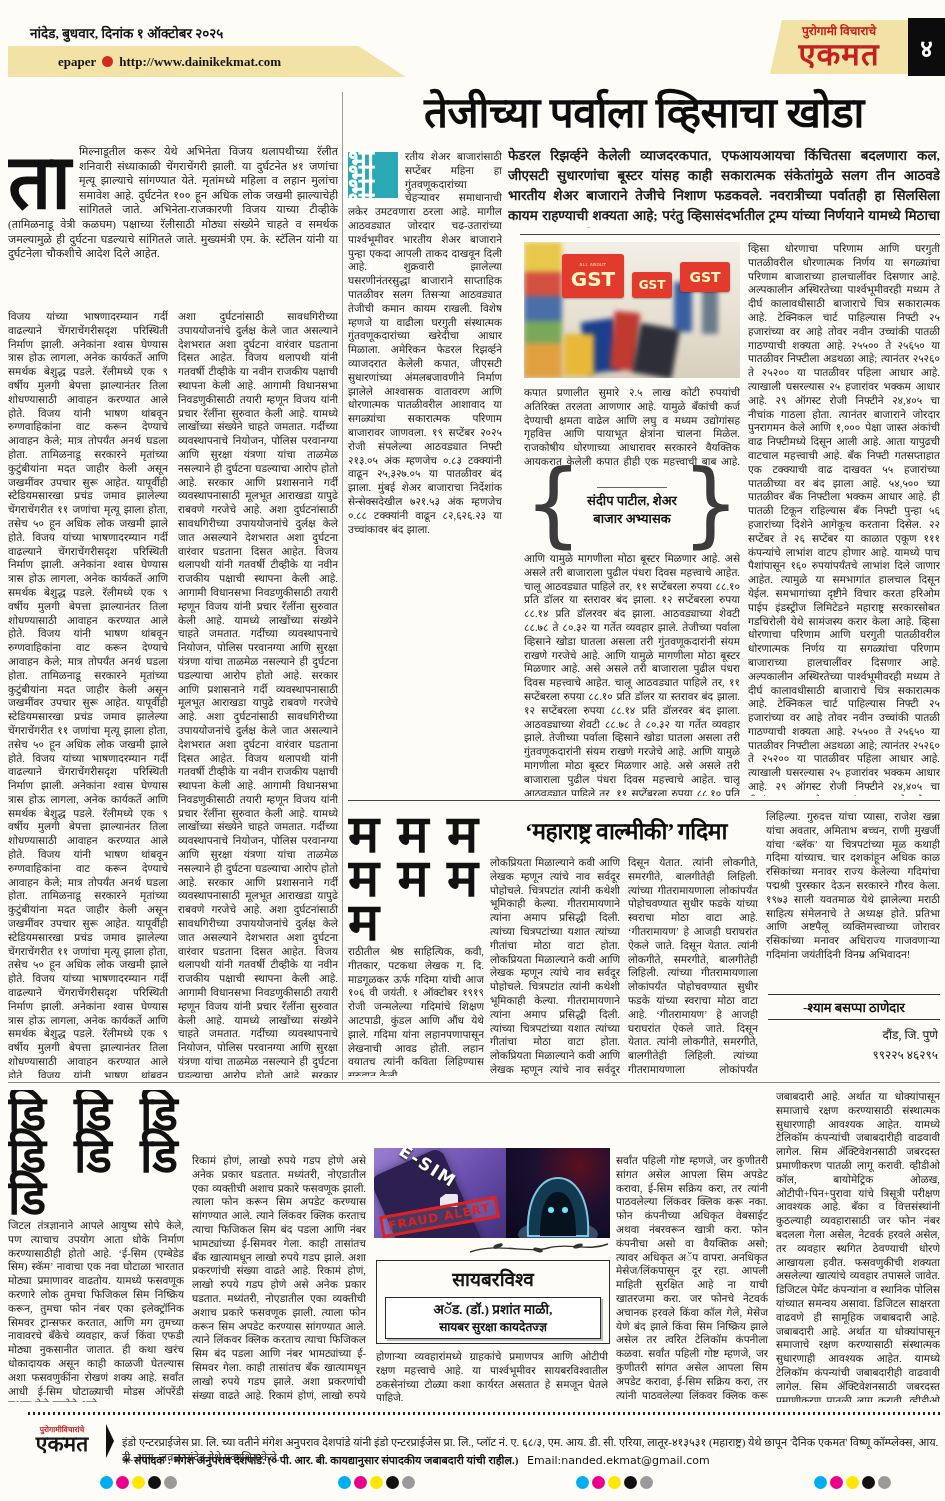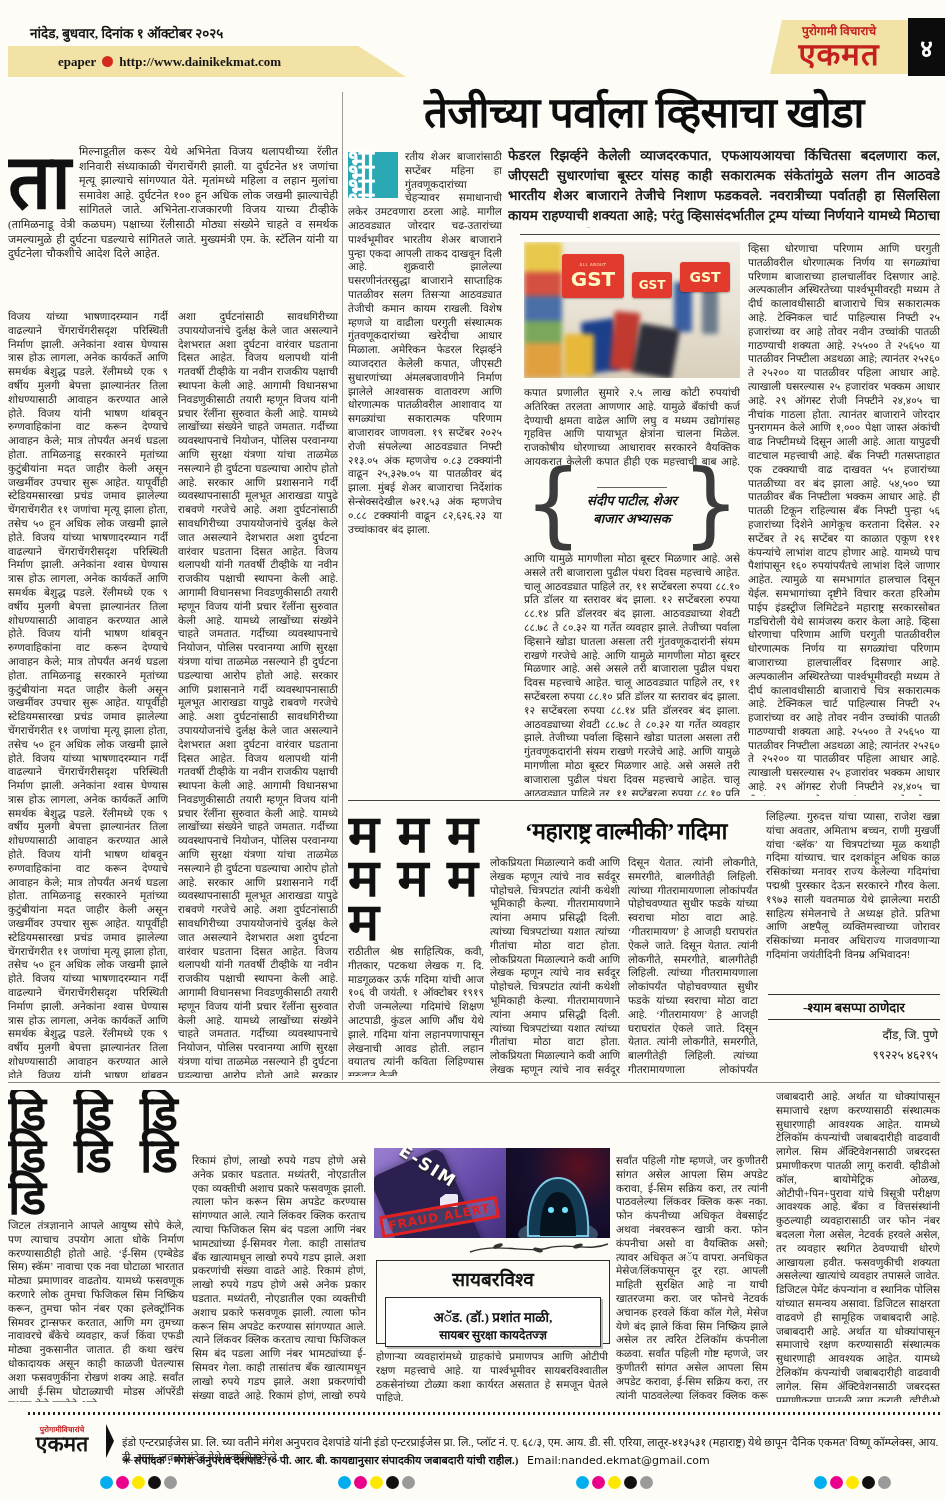--- a/index.html
+++ b/index.html
@@ -106,21 +106,21 @@
   </div>
 
   <div class="abs col" style="left:748px;top:242px;width:192px;height:554px;">व्हिसा धोरणाचा परिणाम आणि घरगुती पातळीवरील धोरणात्मक निर्णय या सगळ्यांचा परिणाम बाजाराच्या हालचालींवर दिसणार आहे. अल्पकालीन अस्थिरतेच्या पार्श्वभूमीवरही मध्यम ते दीर्घ कालावधीसाठी बाजाराचे चित्र सकारात्मक आहे. टेक्निकल चार्ट पाहिल्यास निफ्टी २५ हजारांच्या वर आहे तोवर नवीन उच्चांकी पातळी गाठण्याची शक्यता आहे. २५५०० ते २५६५० या पातळीवर निफ्टीला अडथळा आहे; त्यानंतर २५२६० ते २५२०० या पातळीवर पहिला आधार आहे. त्याखाली घसरल्यास २५ हजारांवर भक्कम आधार आहे. २९ ऑगस्ट रोजी निफ्टीने २४,४०५ चा नीचांक गाठला होता. त्यानंतर बाजाराने जोरदार पुनरागमन केले आणि १,००० पेक्षा जास्त अंकांची वाढ निफ्टीमध्ये दिसून आली आहे. आता यापुढची वाटचाल महत्त्वाची आहे. बँक निफ्टी गतसप्ताहात एक टक्क्याची वाढ दाखवत ५५ हजारांच्या पातळीच्या वर बंद झाला आहे. ५४,५०० च्या पातळीवर बँक निफ्टीला भक्कम आधार आहे. ही पातळी टिकून राहिल्यास बँक निफ्टी पुन्हा ५६ हजारांच्या दिशेने आगेकूच करताना दिसेल. २२ सप्टेंबर ते २६ सप्टेंबर या काळात एकूण १११ कंपन्यांचे लाभांश वाटप होणार आहे. यामध्ये पाच पैशांपासून १६० रुपयांपर्यंतचे लाभांश दिले जाणार आहेत. त्यामुळे या समभागांत हालचाल दिसून येईल. समभागांच्या दृष्टीने विचार करता हरिओम पाईप इंडस्ट्रीज लिमिटेडने महाराष्ट्र सरकारसोबत गडचिरोली येथे सामंजस्य करार केला आहे. व्हिसा धोरणाचा परिणाम आणि घरगुती पातळीवरील धोरणात्मक निर्णय या सगळ्यांचा परिणाम बाजाराच्या हालचालींवर दिसणार आहे. अल्पकालीन अस्थिरतेच्या पार्श्वभूमीवरही मध्यम ते दीर्घ कालावधीसाठी बाजाराचे चित्र सकारात्मक आहे. टेक्निकल चार्ट पाहिल्यास निफ्टी २५ हजारांच्या वर आहे तोवर नवीन उच्चांकी पातळी गाठण्याची शक्यता आहे. २५५०० ते २५६५० या पातळीवर निफ्टीला अडथळा आहे; त्यानंतर २५२६० ते २५२०० या पातळीवर पहिला आधार आहे. त्याखाली घसरल्यास २५ हजारांवर भक्कम आधार आहे. २९ ऑगस्ट रोजी निफ्टीने २४,४०५ चा नीचांक गाठला होता. त्यानंतर बाजाराने जोरदार पुनरागमन केले आणि १,००० पेक्षा जास्त अंकांची वाढ निफ्टीमध्ये दिसून आली आहे. आता यापुढची वाटचाल महत्त्वाची आहे. बँक निफ्टी गतसप्ताहात एक टक्क्याची वाढ दाखवत ५५ हजारांच्या पातळीच्या वर बंद झाला आहे. ५४,५०० च्या पातळीवर बँक निफ्टीला भक्कम आधार आहे. ही पातळी टिकून राहिल्यास बँक निफ्टी पुन्हा ५६ हजारांच्या दिशेने आगेकूच करताना दिसेल. २२ सप्टेंबर ते २६ सप्टेंबर या काळात एकूण १११ कंपन्यांचे लाभांश वाटप होणार आहे. यामध्ये पाच पैशांपासून १६० रुपयांपर्यंतचे लाभांश दिले जाणार आहेत. त्यामुळे या समभागांत हालचाल दिसून येईल. समभागांच्या दृष्टीने विचार करता हरिओम पाईप इंडस्ट्रीज लिमिटेडने महाराष्ट्र सरकारसोबत गडचिरोली येथे सामंजस्य करार केला आहे.</div>
 
   <div class="abs col" style="left:524px;top:386px;width:216px;height:80px;">कपात प्रणालीत सुमारे २.५ लाख कोटी रुपयांची अतिरिक्त तरलता आणणार आहे. यामुळे बँकांची कर्ज देण्याची क्षमता वाढेल आणि लघु व मध्यम उद्योगांसह गृहवित्त आणि पायाभूत क्षेत्रांना चालना मिळेल. राजकोषीय धोरणाच्या आधारावर सरकारने वैयक्तिक आयकरात केलेली कपात हीही एक महत्त्वाची बाब आहे. यामुळे ग्राहकांच्या हाती जास्त पैसे राहतील आणि उत्सवाच्या हंगामात खर्च वाढेल. त्यामुळे उपभोग वस्तू, ऑटोमोबाईल, किरकोळ क्षेत्रातील मागणी वाढण्याची शक्यता आहे. याचा थेट परिणाम कंपन्यांच्या कमाईवर होऊ शकतो. कराचा बोजा कमी झाल्याने अनेक वस्तू स्वस्त होणार आहेत</div>
 
   <div class="abs" style="left:524px;top:468px;width:216px;height:74px;display:flex;align-items:center;justify-content:space-between;">
     <span class="brace">{</span>
     <span style="flex:1;text-align:center;">
       <span style="display:block;width:70%;margin:3px auto;border-top:1px solid #666;"></span>
-      <span style="display:block;font-size:13px;font-weight:700;font-style:italic;">संदीप पाटील, शेअर बाजार अभ्यासक</span>
+      <span style="display:block;font-size:13px;font-weight:700;">संदीप पाटील, शेअर बाजार अभ्यासक</span>
     </span>
     <span class="brace">}</span>
   </div>
 
   <div class="abs col" style="left:524px;top:552px;width:216px;height:244px;">आणि यामुळे मागणीला मोठा बूस्टर मिळणार आहे. असे असले तरी बाजाराला पुढील पंधरा दिवस महत्त्वाचे आहेत. चालू आठवड्यात पाहिले तर, ११ सप्टेंबरला रुपया ८८.१० प्रति डॉलर या स्तरावर बंद झाला. १२ सप्टेंबरला रुपया ८८.१४ प्रति डॉलरवर बंद झाला. आठवड्याच्या शेवटी ८८.७८ ते ८०.३२ या गर्तेत व्यवहार झाले. तेजीच्या पर्वाला व्हिसाने खोडा घातला असला तरी गुंतवणूकदारांनी संयम राखणे गरजेचे आहे. आणि यामुळे मागणीला मोठा बूस्टर मिळणार आहे. असे असले तरी बाजाराला पुढील पंधरा दिवस महत्त्वाचे आहेत. चालू आठवड्यात पाहिले तर, ११ सप्टेंबरला रुपया ८८.१० प्रति डॉलर या स्तरावर बंद झाला. १२ सप्टेंबरला रुपया ८८.१४ प्रति डॉलरवर बंद झाला. आठवड्याच्या शेवटी ८८.७८ ते ८०.३२ या गर्तेत व्यवहार झाले. तेजीच्या पर्वाला व्हिसाने खोडा घातला असला तरी गुंतवणूकदारांनी संयम राखणे गरजेचे आहे. आणि यामुळे मागणीला मोठा बूस्टर मिळणार आहे. असे असले तरी बाजाराला पुढील पंधरा दिवस महत्त्वाचे आहेत. चालू आठवड्यात पाहिले तर, ११ सप्टेंबरला रुपया ८८.१० प्रति डॉलर या स्तरावर बंद झाला. १२ सप्टेंबरला रुपया ८८.१४ प्रति डॉलरवर बंद झाला. आठवड्याच्या शेवटी ८८.७८ ते ८०.३२ या गर्तेत व्यवहार झाले. तेजीच्या पर्वाला व्हिसाने खोडा घातला असला तरी गुंतवणूकदारांनी संयम राखणे गरजेचे आहे.</div>
 
   <div class="abs rule-h" style="left:348px;top:800px;width:592px;"></div>
 
   <div class="abs col" style="left:348px;top:810px;width:136px;height:266px;">
     <span class="dropcap" style="font-size:52px;line-height:44px;margin:3px 6px 0 0;">म म म म म म म</span>
@@ -168,21 +168,21 @@
     <svg width="142" height="16" viewBox="0 0 142 16">
       <path d="M2 12 C30 2 60 14 80 8 C100 2 120 12 140 4" stroke="#333" stroke-width="1.4" fill="none"></path>
       <ellipse cx="30" cy="6" rx="5" ry="2" fill="#333" transform="rotate(-20 30 6)"></ellipse>
       <ellipse cx="70" cy="10" rx="5" ry="2" fill="#333" transform="rotate(15 70 10)"></ellipse>
       <ellipse cx="110" cy="6" rx="5" ry="2" fill="#333" transform="rotate(-18 110 6)"></ellipse>
     </svg>
   </div>
 
   <div class="abs cyberbox" style="left:376px;top:1260px;width:232px;height:82px;">
     <div style="text-align:center;font-size:19px;font-weight:800;padding-top:5px;">सायबरविश्व</div>
-    <div class="innerbox" style="margin:5px 8px 0 8px;padding:10px 0 3px 0;">
+    <div class="innerbox" style="margin:5px 8px 0 8px;padding:2px 0 3px 0;">
       <div style="font-size:13.5px;font-weight:700;">अॅड. (डॉ.) प्रशांत माळी,</div>
       <div style="font-size:12px;font-weight:700;">सायबर सुरक्षा कायदेतज्ज्ञ</div>
     </div>
   </div>
 
   <div class="abs col" style="left:376px;top:1350px;width:232px;height:52px;">होणाऱ्या व्यवहारांमध्ये ग्राहकांचे प्रमाणपत्र आणि ओटीपी रक्षण महत्त्वाचे आहे. या पार्श्वभूमीवर सायबरविश्वातील ठकसेनांच्या टोळ्या कशा कार्यरत असतात हे समजून घेतले पाहिजे.</div>
 
   <div class="abs col" style="left:616px;top:1154px;width:152px;height:248px;">सर्वांत पहिली गोष्ट म्हणजे, जर कुणीतरी सांगत असेल आपला सिम अपडेट करावा, ई-सिम सक्रिय करा, तर त्यांनी पाठवलेल्या लिंकवर क्लिक करू नका. फोन कंपनीच्या अधिकृत वेबसाईट अथवा नंबरवरून खात्री करा. फोन कंपनीचा असो वा वैयक्तिक असो; त्यावर अधिकृत अॅप वापरा. अनधिकृत मेसेज/लिंकपासून दूर रहा. आपली माहिती सुरक्षित आहे ना याची खातरजमा करा. जर फोनचे नेटवर्क अचानक हरवले किंवा कॉल गेले, मेसेज येणे बंद झाले किंवा सिम निष्क्रिय झाले असेल तर त्वरित टेलिकॉम कंपनीला कळवा. सर्वांत पहिली गोष्ट म्हणजे, जर कुणीतरी सांगत असेल आपला सिम अपडेट करावा, ई-सिम सक्रिय करा, तर त्यांनी पाठवलेल्या लिंकवर क्लिक करू नका. फोन कंपनीच्या अधिकृत वेबसाईट अथवा नंबरवरून खात्री करा. फोन कंपनीचा असो वा वैयक्तिक असो; त्यावर अधिकृत अॅप वापरा. अनधिकृत मेसेज/लिंकपासून दूर रहा. आपली माहिती सुरक्षित आहे ना याची खातरजमा करा. जर फोनचे नेटवर्क अचानक हरवले किंवा कॉल गेले, मेसेज येणे बंद झाले किंवा सिम निष्क्रिय झाले असेल तर त्वरित टेलिकॉम कंपनीला कळवा.</div>
   <div class="abs col" style="left:776px;top:1090px;width:164px;height:312px;">जबाबदारी आहे. अर्थात या धोक्यांपासून समाजाचे रक्षण करण्यासाठी संस्थात्मक सुधारणाही आवश्यक आहेत. यामध्ये टेलिकॉम कंपन्यांची जबाबदारीही वाढवावी लागेल. सिम ॲक्टिवेशनसाठी जबरदस्त प्रमाणीकरण पातळी लागू करावी. व्हीडीओ कॉल, बायोमेट्रिक ओळख, ओटीपी+पिन+पुरावा यांचे त्रिसूत्री परीक्षण आवश्यक आहे. बँका व वित्तसंस्थांनी कुठल्याही व्यवहारासाठी जर फोन नंबर बदलला गेला असेल, नेटवर्क हरवले असेल, तर व्यवहार स्थगित ठेवण्याची धोरणे आखायला हवीत. फसवणुकीची शक्यता असलेल्या खात्यांचे व्यवहार तपासले जावेत. डिजिटल पेमेंट कंपन्यांना व स्थानिक पोलिस यांच्यात समन्वय असावा. डिजिटल साक्षरता वाढवणे ही सामूहिक जबाबदारी आहे. जबाबदारी आहे. अर्थात या धोक्यांपासून समाजाचे रक्षण करण्यासाठी संस्थात्मक सुधारणाही आवश्यक आहेत. यामध्ये टेलिकॉम कंपन्यांची जबाबदारीही वाढवावी लागेल. सिम ॲक्टिवेशनसाठी जबरदस्त प्रमाणीकरण पातळी लागू करावी. व्हीडीओ कॉल, बायोमेट्रिक ओळख, ओटीपी+पिन+पुरावा यांचे त्रिसूत्री परीक्षण आवश्यक आहे. बँका व वित्तसंस्थांनी कुठल्याही व्यवहारासाठी जर फोन नंबर बदलला गेला असेल, नेटवर्क हरवले असेल, तर व्यवहार स्थगित ठेवण्याची धोरणे आखायला हवीत. फसवणुकीची शक्यता असलेल्या खात्यांचे व्यवहार तपासले जावेत. डिजिटल पेमेंट कंपन्यांना व स्थानिक पोलिस यांच्यात समन्वय असावा. डिजिटल साक्षरता वाढवणे ही सामूहिक जबाबदारी आहे.</div>
 

